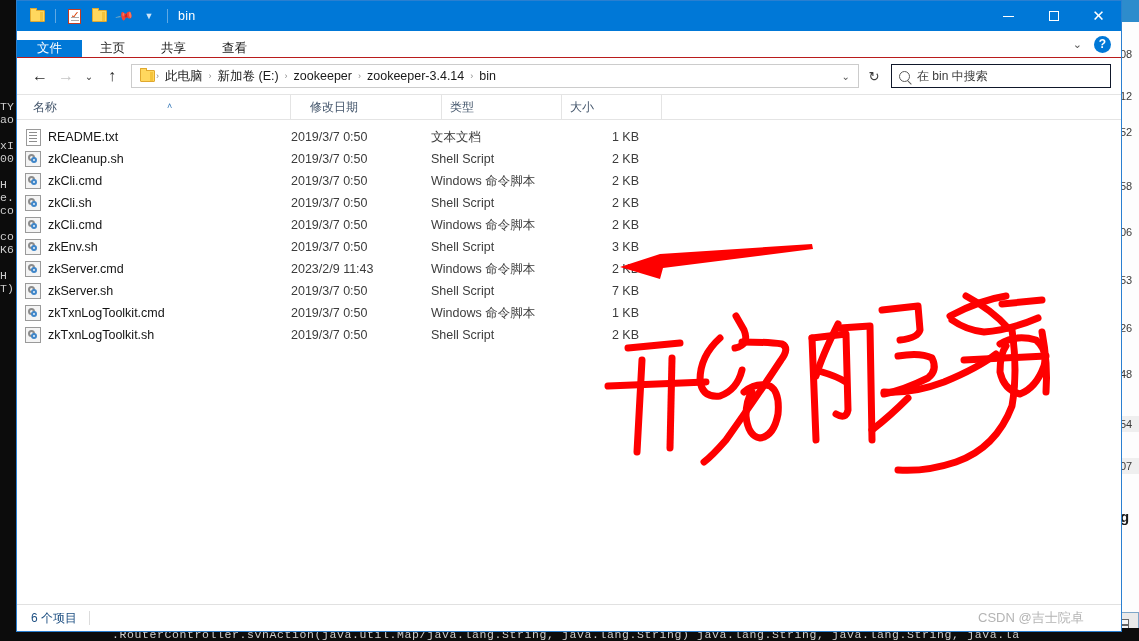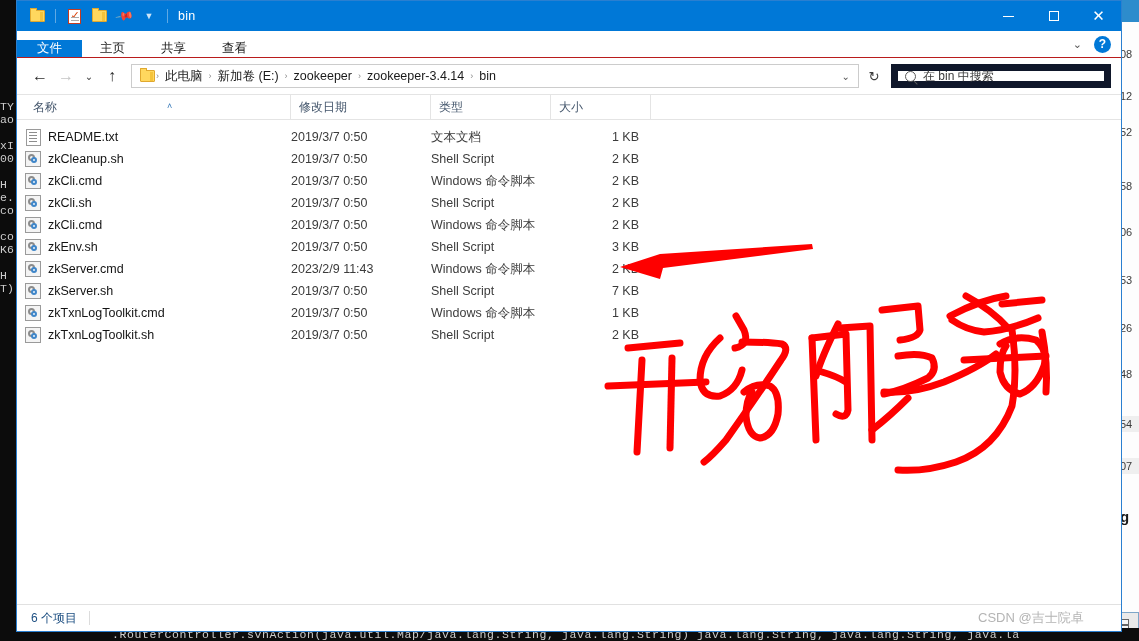--- a/index.html
+++ b/index.html
@@ -343,21 +343,21 @@
     display: flex;
     align-items: center;
     justify-content: center;
     font-size: 13px;
     color: #3c3c3c;
     margin-left: 2px;
   }
   #searchbox {
     width: 220px;
     height: 24px;
-    border: 7px solid #0f172a;
+    border: 1px solid #0f172a;
     display: flex;
     align-items: center;
     margin-left: 4px;
     padding: 0 7px;
     box-sizing: border-box;
     gap: 7px;
   }
   .mag {
     width: 9px; height: 9px;
     border: 1.3px solid #5a5a5a;
@@ -396,21 +396,21 @@
     font-size: 12px;
     color: #43556b;
     height: 26px;
     line-height: 26px;
     box-sizing: border-box;
     border-right: 1px solid #e4e4e4;
     padding-left: 8px;
     position: relative;
   }
   .colh.c-name { width: 266px; }
-  .colh.c-date { width: 140px; }
+  .colh.c-date { width: 140px; margin-left: 11px; }
   .colh.c-type { width: 120px; }
   .colh.c-size { width: 100px; }
   .sortmark {
     position: absolute;
     left: 142px;
     top: -1px;
     font-size: 9px;
     color: #3a7cba;
   }
 

